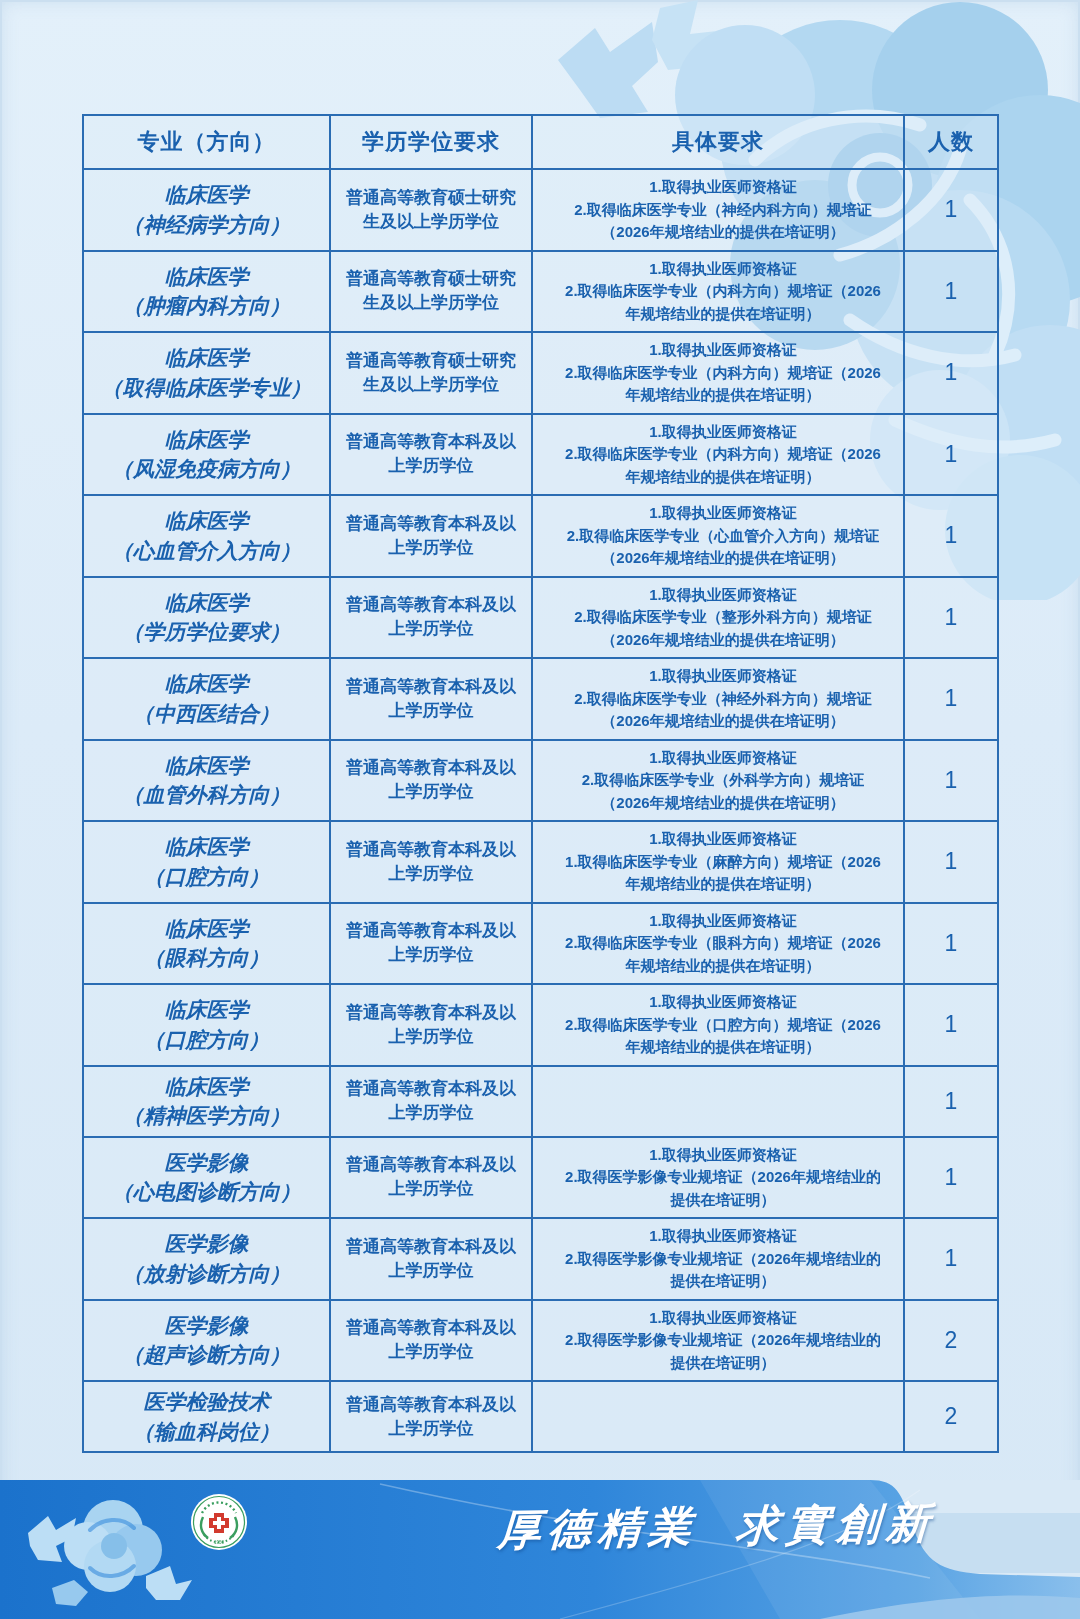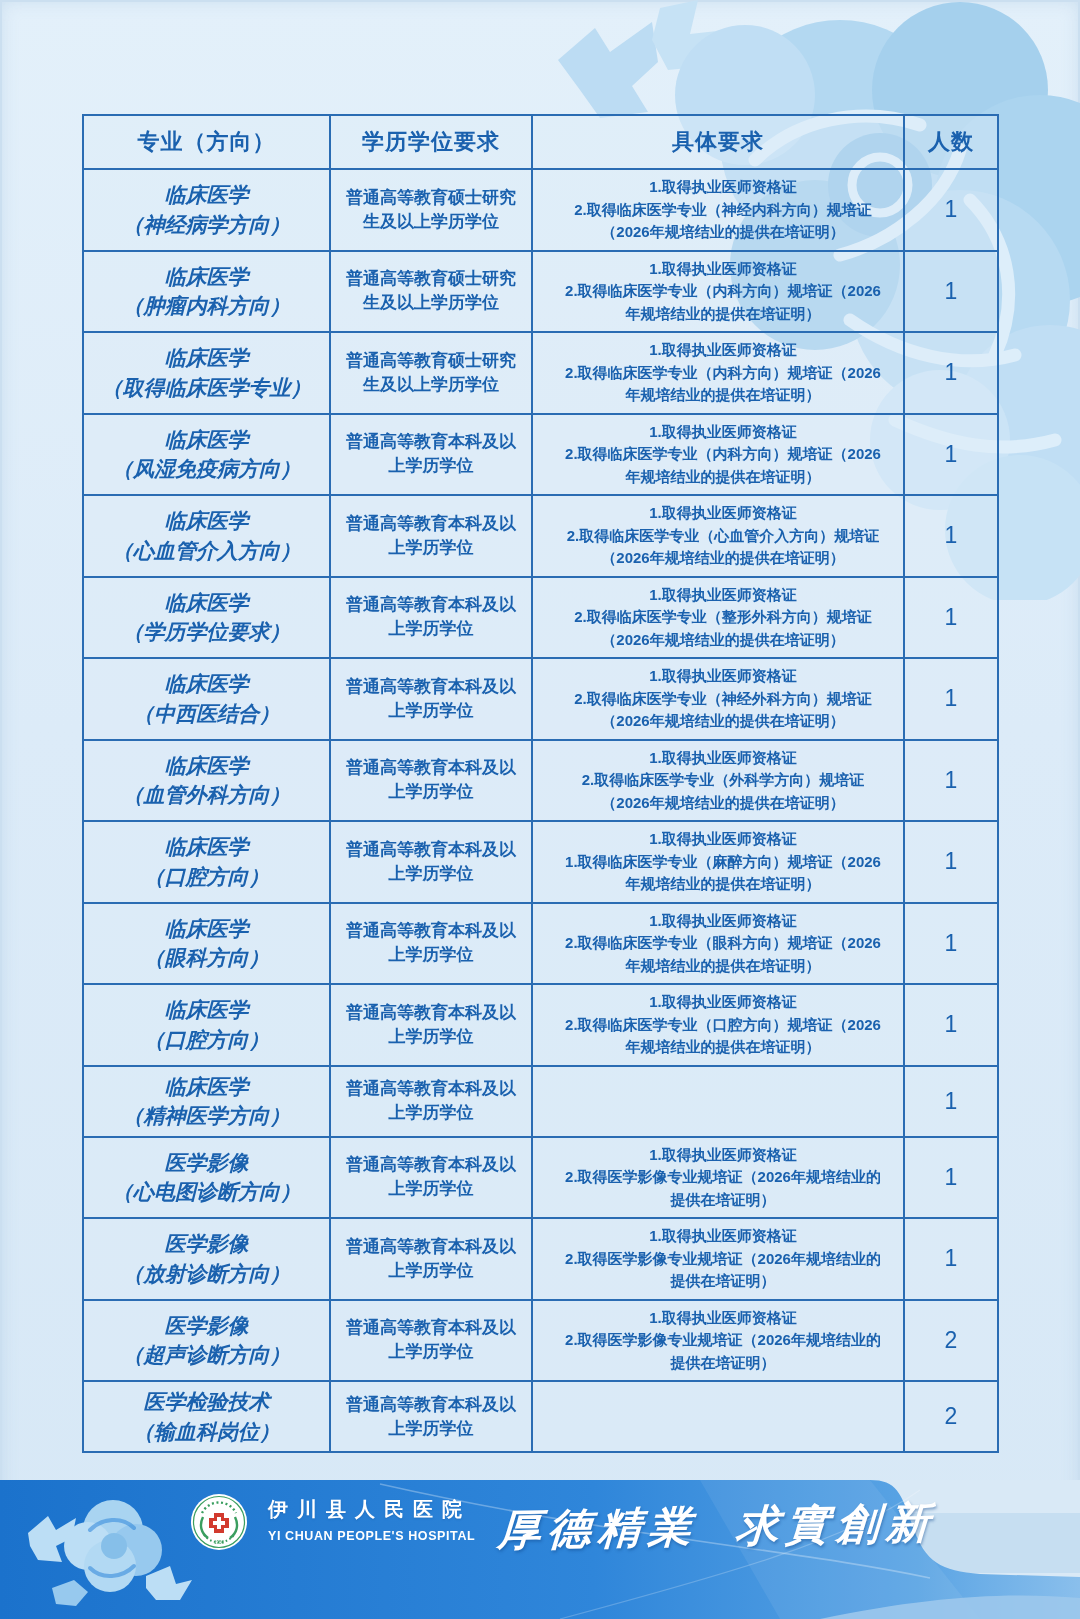--- a/index.html
+++ b/index.html
@@ -434,21 +434,17 @@
     <path d="M14,42 A19,19 0 0 0 44,42" fill="none" stroke="#3a9e5f" stroke-width="2" stroke-dasharray="1.6 2.4"></path>
 
     <path d="M13,24 C9,32 11,40 18,45" fill="none" stroke="#3a9e5f" stroke-width="2.4"></path>
     <path d="M45,24 C49,32 47,40 40,45" fill="none" stroke="#3a9e5f" stroke-width="2.4"></path>
 
     <path d="M24,20 h10 v5 h5 v10 h-5 v5 h-10 v-5 h-5 v-10 h5 Z" fill="#d23a2e"></path>
     <path d="M27,24 h4 v4 h4 v4 h-4 v4 h-4 v-4 h-4 v-4 h4 Z" fill="#ffffff"></path>
     <text x="29" y="51" text-anchor="middle" font-size="4.5" fill="#3a9e5f" font-family="Liberation Sans, sans-serif">1950</text>
   </svg>
 
-  <div class="hospital-names">
-    <div class="hospital-cn">伊川县人民医院</div>
-    <div class="hospital-en">YI CHUAN PEOPLE'S HOSPITAL</div>
-  </div>
 
   <div class="motto">
     <span>厚德精業</span><span class="gap"></span><span>求實創新</span>
   </div>
 </div>
 
 </body></html>

